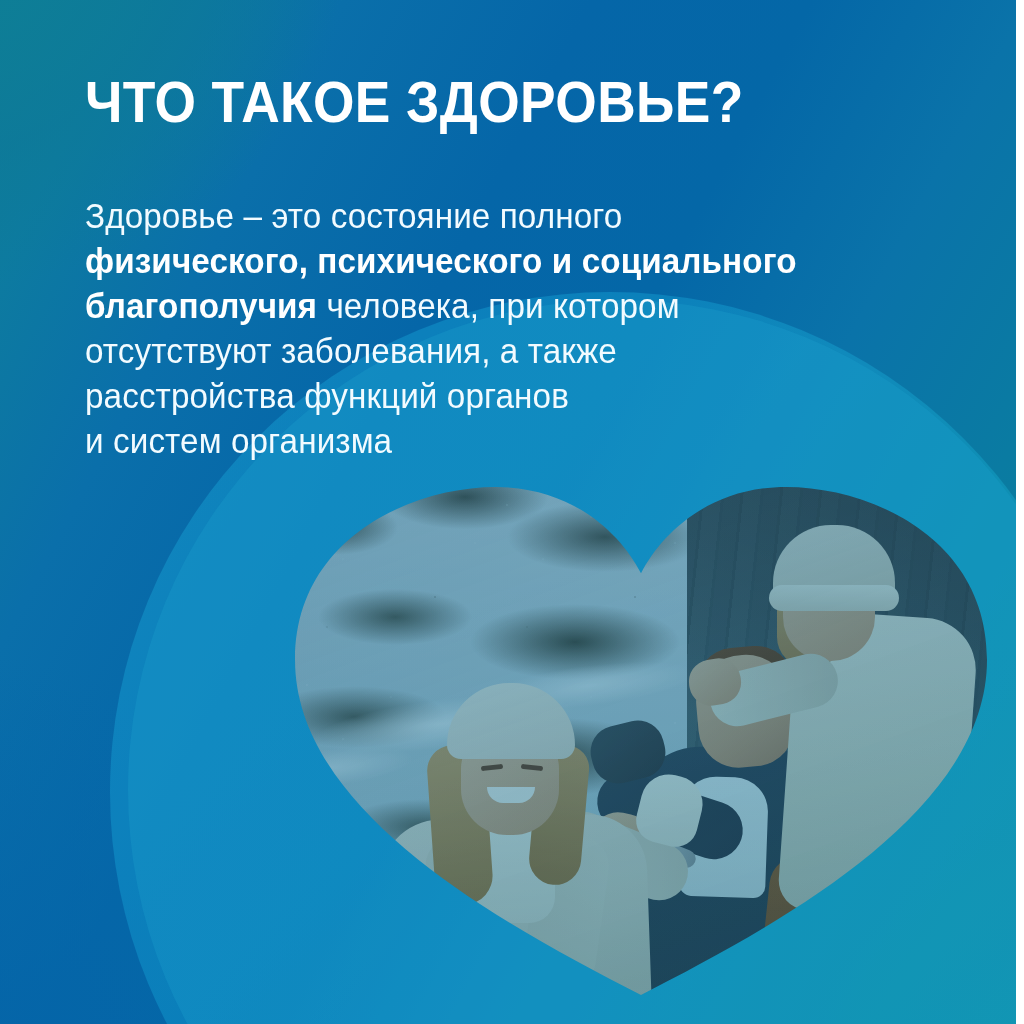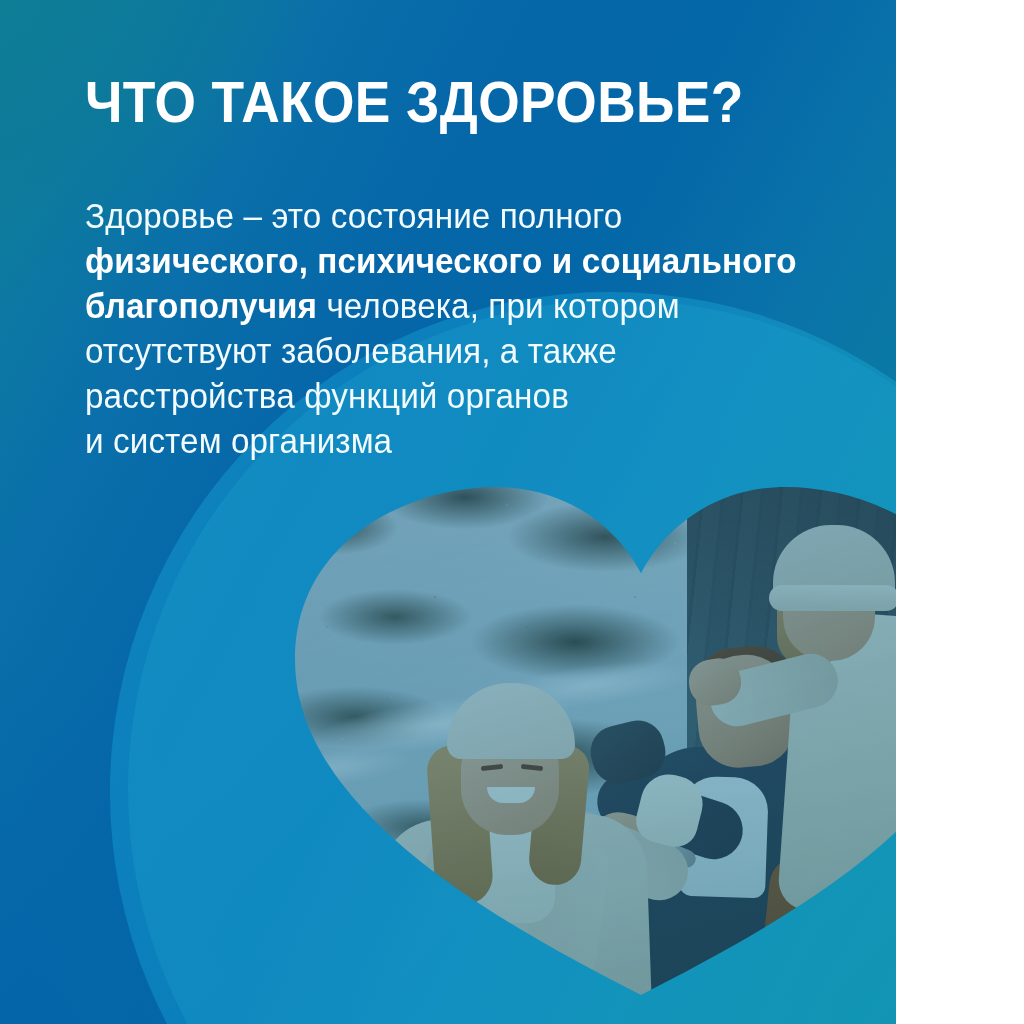--- a/index.html
+++ b/index.html
@@ -5,21 +5,21 @@
 <style>
   html,body{margin:0;padding:0;background:#ffffff;}
   body{
     font-family:"Liberation Sans","DejaVu Sans",sans-serif;
     -webkit-font-smoothing:antialiased;
   }
 
   
   .poster{
     position:relative;
-    width:896px;
+    width:1016px;
     height:1024px;
     overflow:hidden;
     background:#0b6ba5;
     isolation:isolate;
   }
 
   
   .bg-base{
     position:absolute;inset:0;
     background:

